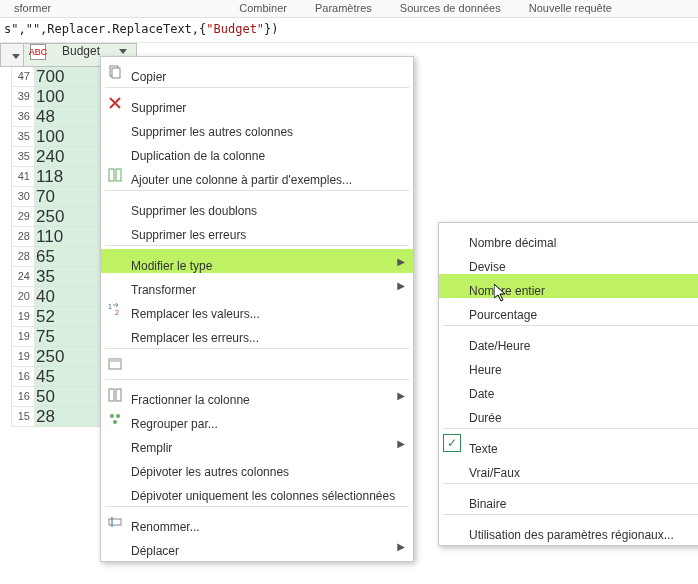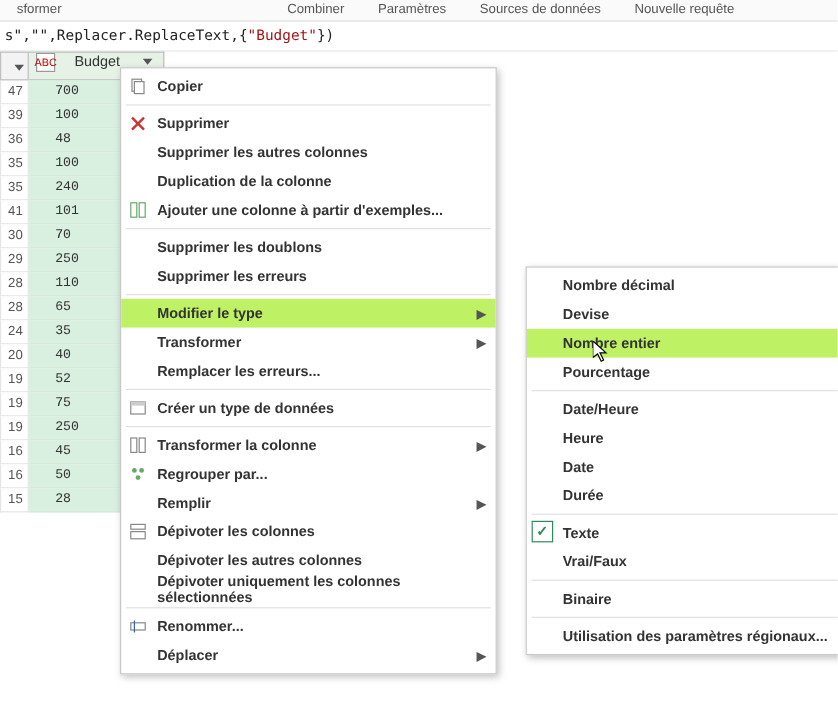--- a/index.html
+++ b/index.html
@@ -14,28 +14,28 @@
   .grid-area { position: relative; }
   .header-row { display: flex; height: 24px; align-items: stretch; }
   .rownum-head { width: 24px; border: 1px solid #bfbfbf; background: #f3f3f3; position: relative; }
   .rownum-head svg { position:absolute; right:3px; top:8px; }
   .colhead { display:flex; gap:16px; padding: 0 6px; border: 1px solid #bfbfbf; border-left:none; background: #e7f2e7; min-width: 78px; }
   .type-btn { width:16px; height:16px; border:1px solid #999; background:#fff; font-size:9px; display:flex; align-items:center; justify-content:center; color:#c00; }
   .dropdown-btn { margin-left:auto; width:14px; height:14px; }
 
   .data-rows { }
   .data-row { display:flex; height:20px; }
-  .rownum { width:24px; text-align:right; padding-right:4px; font-size:11px; color:#555; border:1px solid #e5e5e5; border-top:none; background:#fff; line-height:19px; }
-  .cell  { min-width:78px; padding: 0 22px; font-size:11px; color:#333; border-right:1px solid #d7e8d7; border-bottom:1px solid #d7e8d7; background:#d9efe0; line-height:19px;font-family:Liberation Mono, monospace; }
+  .rownum { width:24px; text-align:right; padding-right:4px; font-size:11px; color:#555; border:1px solid #e5e5e5; border-top:none; background:#fff; line-height:19px;margin-left:11px; }
+  .cell  { min-width:78px; padding: 0 1px; font-size:17px; color:#333; border-right:1px solid #d7e8d7; border-bottom:1px solid #d7e8d7; background:#d9efe0; line-height:19px; }
 
   
   .menu { position:absolute; background:#fff; border:1px solid #c8c8c8; box-shadow:2px 2px 6px rgba(0,0,0,0.25); padding:3px 0; }
   .menu-main { left:100px; top:56px; width:314px; }
   .menu-sub  { left:438px; top:222px; width:266px; }
-  .mitem { display:flex; align-items:center; height:24px; padding:0 8px 0 30px; position:relative; font-size:12px; color:#333; cursor:pointer;font-weight:bold; }
+  .mitem { display:flex; align-items:flex-end; height:24px; padding:0 8px 0 30px; position:relative; font-size:12px; color:#333; cursor:pointer; }
   .mitem.hovered { background:#bef264; }
   .mitem .arrow { position:absolute; right:8px; top:7px; font-size:10px; color:#555; }
   .mitem .icon { position:absolute; left:6px; top:4px; width:16px; height:16px; }
   .msep { height:1px; margin:3px 4px; background:#e0e0e0; }
   .check { position:absolute; left:4px; top:2px; width:18px; height:18px; border:1px solid #2e8b57; display:flex; align-items:center; justify-content:center; color:#2e8b57; font-size:12px; }
 
   .cursor-pointer { position:absolute; left:494px; top:284px; pointer-events:none; }
 </style>
 </head>
 <body>
@@ -85,21 +85,21 @@
       <div class="data-row">
         <div class="rownum">35</div>
         <div class="cell">100</div>
       </div>
       <div class="data-row">
         <div class="rownum">35</div>
         <div class="cell">240</div>
       </div>
       <div class="data-row">
         <div class="rownum">41</div>
-        <div class="cell">101</div>
+        <div class="cell">118</div>
       </div>
       <div class="data-row">
         <div class="rownum">30</div>
         <div class="cell">70</div>
       </div>
       <div class="data-row">
         <div class="rownum">29</div>
         <div class="cell">250</div>
       </div>
       <div class="data-row">
@@ -183,59 +183,59 @@
   <div class="msep"></div>
   <div class="mitem hovered">
       <span>Modifier le type</span>
       <span class="arrow">▶</span>
     </div>
   <div class="mitem">
       <span>Transformer</span>
       <span class="arrow">▶</span>
     </div>
   <div class="mitem">
+      <span class="icon"><svg width="16" height="16">
+          <text x="1" y="8" font-size="7" fill="#36a">1</text>
+          <text x="8" y="14" font-size="7" fill="#c33">2</text>
+          <path d="M6 4 L11 4 L9 2 M11 4 L9 6" stroke="#888" fill="none"></path>
+        </svg></span>
+      <span>Remplacer les valeurs...</span>
+    </div>
+  <div class="mitem">
       <span>Remplacer les erreurs...</span>
     </div>
   <div class="msep"></div>
   <div class="mitem">
       <span class="icon"><svg width="16" height="16">
           <rect x="2" y="3" width="12" height="10" fill="none" stroke="#888"></rect>
           <rect x="2" y="3" width="12" height="3" fill="#ccc"></rect>
         </svg></span>
-      <span>Créer un type de données</span>
     </div>
   <div class="msep"></div>
   <div class="mitem">
       <span class="icon"><svg width="16" height="16">
           <rect x="2" y="2" width="5" height="12" fill="none" stroke="#888"></rect>
           <rect x="9" y="2" width="5" height="12" fill="none" stroke="#888"></rect>
         </svg></span>
-      <span>Transformer la colonne</span>
+      <span>Fractionner la colonne</span>
       <span class="arrow">▶</span>
     </div>
   <div class="mitem">
       <span class="icon"><svg width="16" height="16">
           <circle cx="5" cy="5" r="2" fill="#6a6"></circle>
           <circle cx="11" cy="5" r="2" fill="#6a6"></circle>
           <circle cx="8" cy="11" r="2" fill="#6a6"></circle>
         </svg></span>
       <span>Regrouper par...</span>
     </div>
   <div class="mitem">
       <span>Remplir</span>
       <span class="arrow">▶</span>
     </div>
   <div class="mitem">
-      <span class="icon"><svg width="16" height="16">
-          <rect x="2" y="2" width="12" height="4" fill="none" stroke="#888"></rect>
-          <rect x="2" y="8" width="12" height="6" fill="none" stroke="#888"></rect>
-        </svg></span>
-      <span>Dépivoter les colonnes</span>
-    </div>
-  <div class="mitem">
       <span>Dépivoter les autres colonnes</span>
     </div>
   <div class="mitem">
       <span>Dépivoter uniquement les colonnes sélectionnées</span>
     </div>
   <div class="msep"></div>
   <div class="mitem">
       <span class="icon"><svg width="16" height="16">
           <rect x="2" y="5" width="12" height="6" fill="none" stroke="#888"></rect>
           <line x1="5" y1="3" x2="5" y2="13" stroke="#36a"></line>

